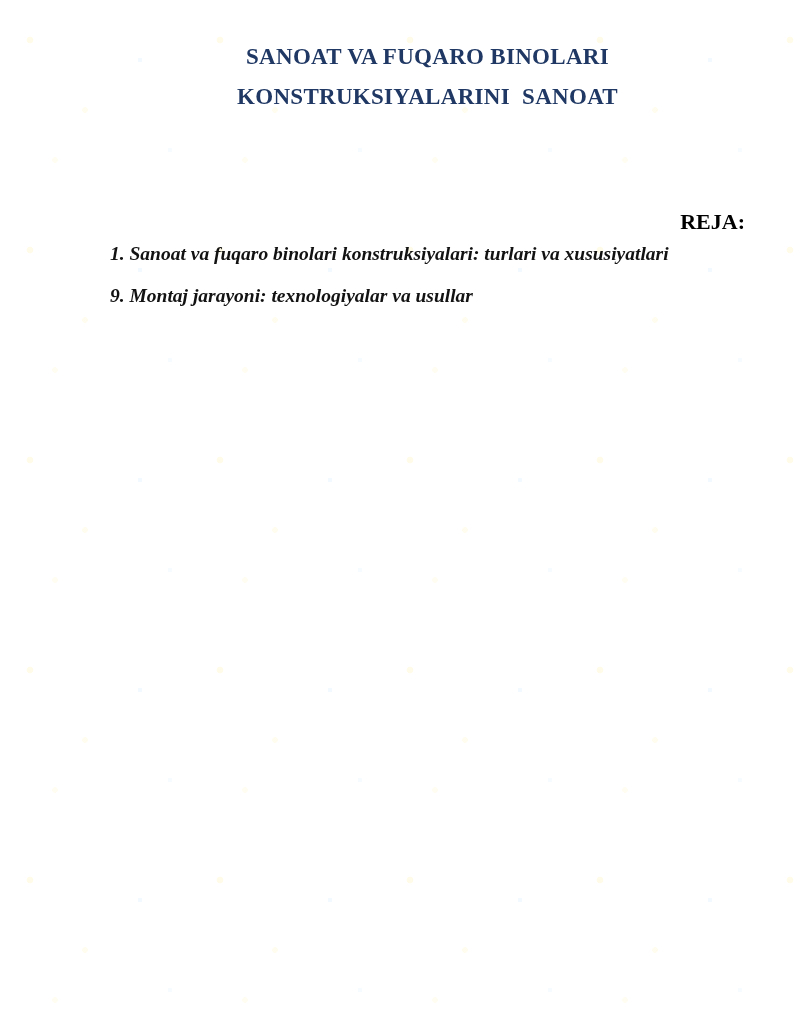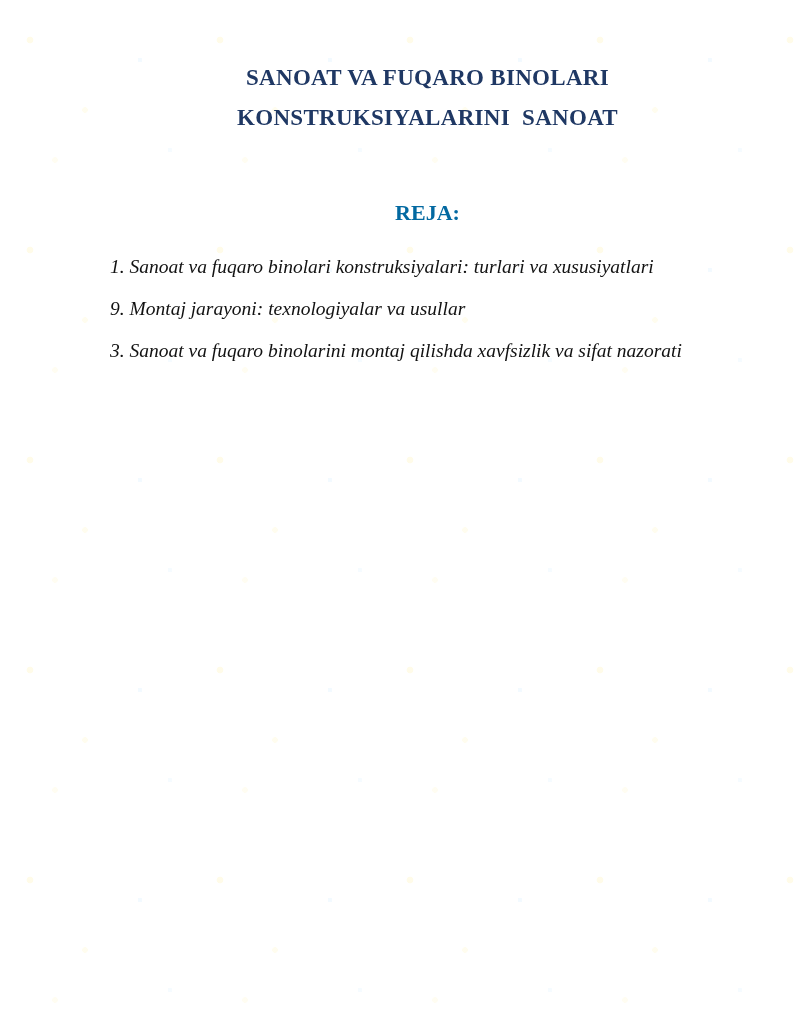--- a/index.html
+++ b/index.html
@@ -18,43 +18,44 @@
       radial-gradient(circle 4px at 140px 60px, rgba(224, 242, 255, 0.4) 0 55%, transparent 60%),
       radial-gradient(circle 5px at 55px 160px, rgba(255, 250, 225, 0.45) 0 55%, transparent 60%),
       radial-gradient(circle 4px at 170px 150px, rgba(228, 244, 255, 0.35) 0 55%, transparent 60%);
     background-size: 190px 210px;
     overflow: hidden;
   }
   .page {
     box-sizing: border-box;
     width: 800px;
     height: 784px;
-    padding: 58px 55px 0 110px; 
+    padding: 37px 55px 0 110px; 
   }
   .title-block {
     text-align: center;
   }
   .title-line {
     font-size: 23px;
     font-weight: bold;
     line-height: 40px;
     letter-spacing: 0.3px;
     white-space: pre; 
     color: #1F3864;
   }
   .reja-heading {
-    margin-top: 60px;
-    text-align: center;
+    margin-top: 90px;
+    text-align: right;
     font-size: 22px;
     font-weight: bold;
     line-height: 30px;
-    color: #0369a1;
+    color: #000000;
   }
   .plan-list {
-    margin-top: 26px;
+    margin-top: 4px;
+    font-weight: bold;
   }
   .plan-item {
     font-size: 19.5px;
     font-style: italic;
     line-height: 26px;
     margin-bottom: 16px;
     color: #121212;
     white-space: nowrap;
   }
 </style>
@@ -66,16 +67,15 @@
   <div class="title-block">
     <div class="title-line">SANOAT VA FUQARO BINOLARI</div>
     <div class="title-line">KONSTRUKSIYALARINI  SANOAT</div>
   </div>
 
   <div class="reja-heading">REJA:</div>
 
   <div class="plan-list">
     <div class="plan-item">1. Sanoat va fuqaro binolari konstruksiyalari: turlari va xususiyatlari</div>
     <div class="plan-item">9. Montaj jarayoni: texnologiyalar va usullar</div>
-    <div class="plan-item">3. Sanoat va fuqaro binolarini montaj qilishda xavfsizlik va sifat nazorati</div>
   </div>
 
 </div>
 
 </body></html>

